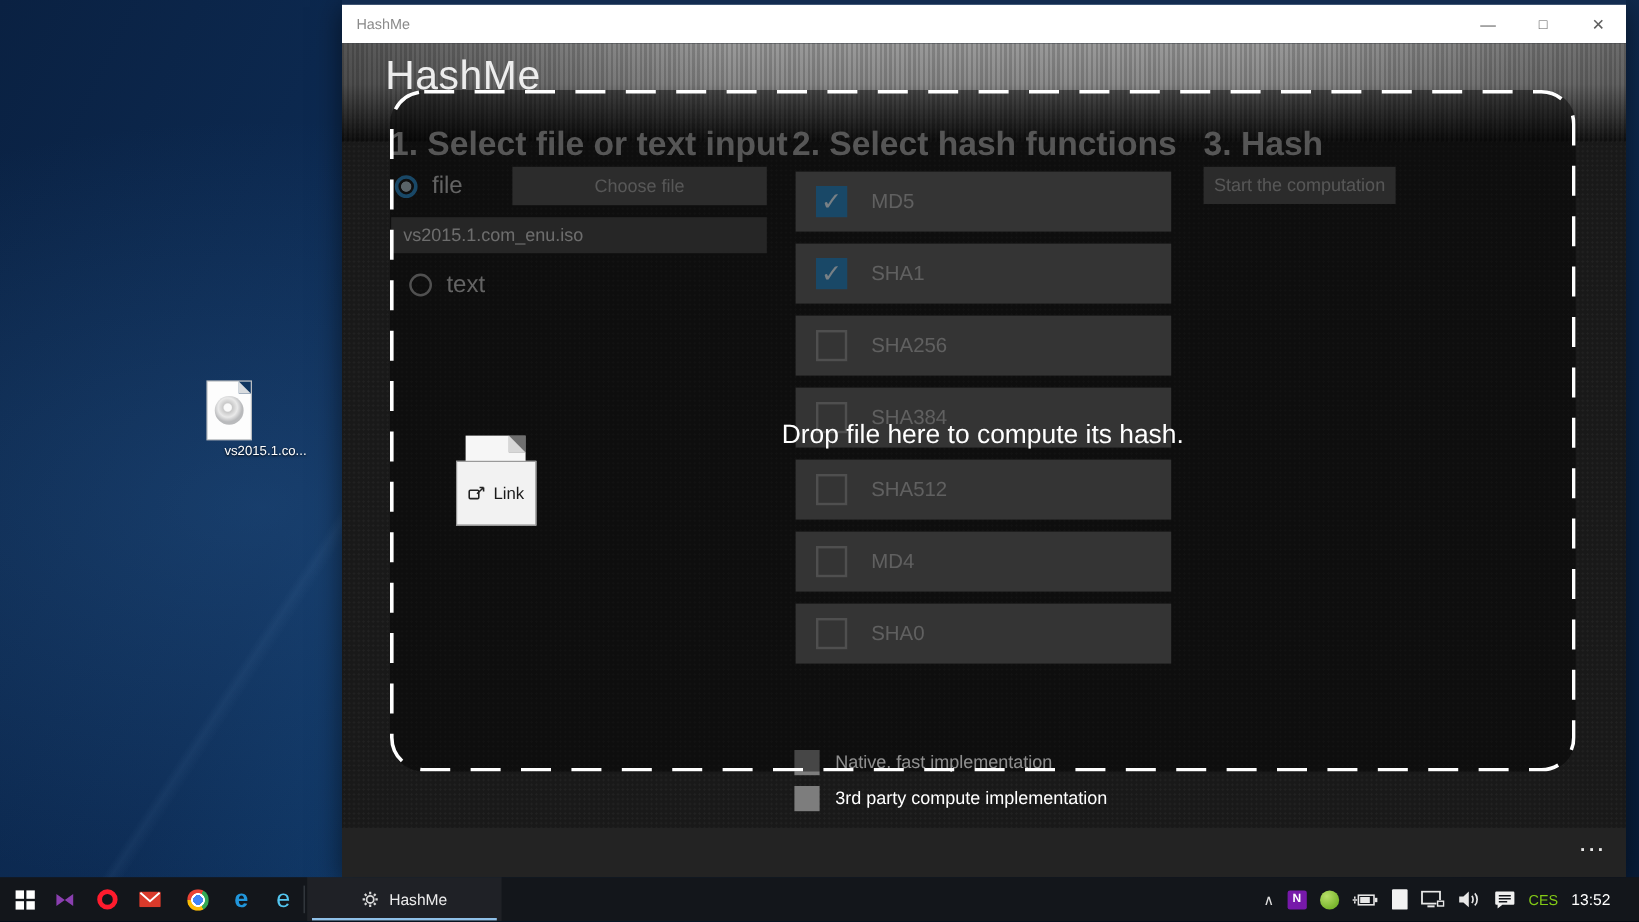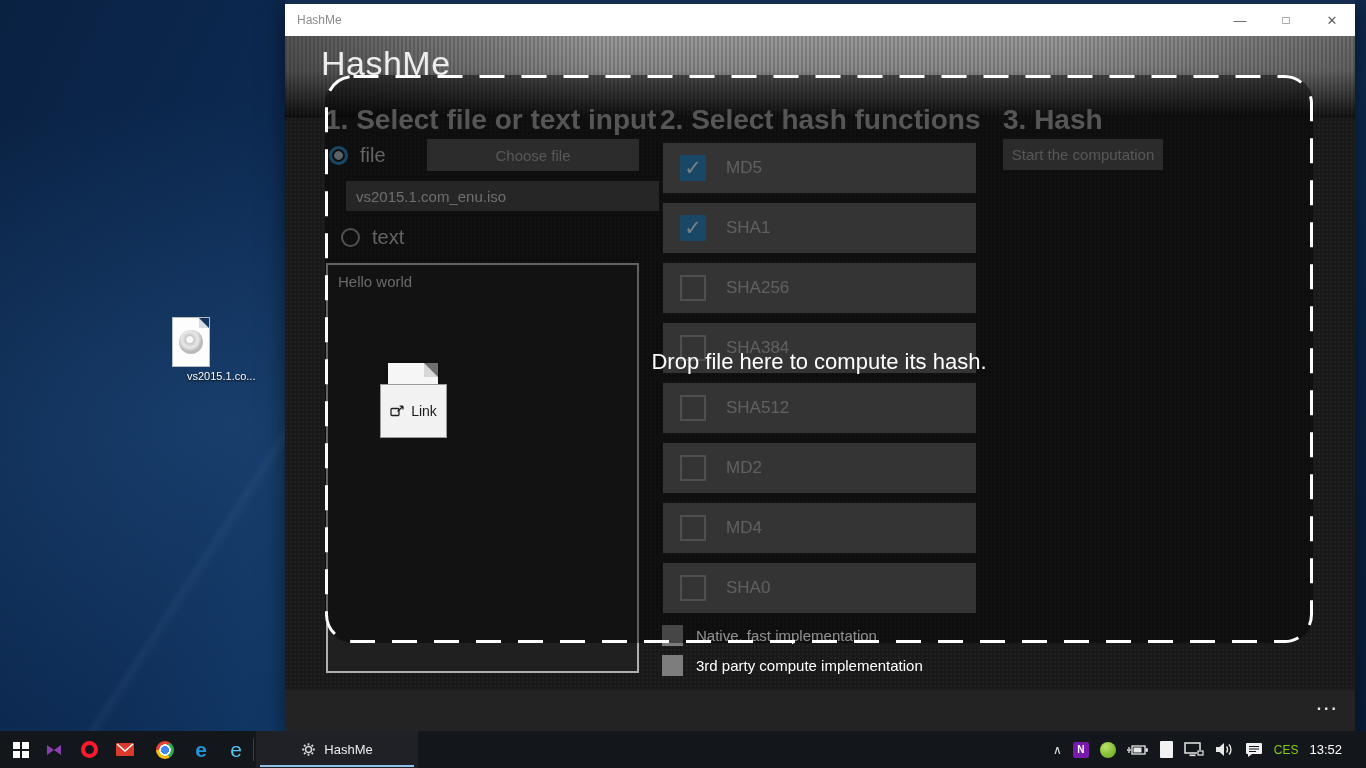--- a/index.html
+++ b/index.html
@@ -62,21 +62,21 @@
   .r-text { left:56px; top:190px;text-align:right; }
   .radio { width:19px; height:19px; border-radius:50%; border:2px solid #8f8f8f; }
   .radio.selected { border:3px solid var(--accent,#2d80b8);
     background: radial-gradient(circle, #9fb0b9 0 4px, transparent 4.6px); }
   .radio-label { font-size:20px; color:#b2b2b2; }
 
   .choose-btn { left:142px; top:103px; width:212px; height:32px; background:#4f4f4f;
     color:#9c9c9c; font-size:15px; display:flex; align-items:center; justify-content:center; }
 
   .file-input { left:41px; top:145px; width:313px; height:30px; background:#454545; border:none;
-    color:#c2c2c2; font-size:15px; padding-left:10px; font-family:"Liberation Sans",sans-serif;margin-left:20px; }
+    color:#c2c2c2; font-size:15px; padding-left:10px; font-family:"Liberation Sans",sans-serif; }
 
   .text-area { left:41px; top:227px; width:313px; height:410px; background:#202020;
     border:2px solid #aeaeae; color:#bcbcbc; font-size:15px; padding:8px 10px; }
 
   .hash-rows { left:378px; top:107px; width:313px; }
   .hash-row { height:50px; margin-bottom:10px; background:#5e5e5e; display:flex; align-items:center;
     padding-left:17px; gap:20px; }
   .cb { width:26px; height:26px; flex:0 0 26px; }
   .cb.unchecked { border:2px solid #8e8e8e; }
   .cb.checked { background:var(--accent,#2d80b8); color:#d6e4ee; font-size:21px;
@@ -176,21 +176,20 @@
       <div class="abs radio-row r-file">
         <span class="radio selected"></span>
         <span class="radio-label">file</span>
       </div>
       <div class="abs choose-btn">Choose file</div>
       <input class="abs file-input" readonly="" value="vs2015.1.com_enu.iso" style="">
       <div class="abs radio-row r-text">
         <span class="radio"></span>
         <span class="radio-label">text</span>
       </div>
-      <div class="abs text-area">Hello world</div>
 
       <div class="abs sec-h h2">2. Select hash functions</div>
       <div class="abs hash-rows" id="hash-rows">
           <div class="hash-row">
             <span class="cb checked">✓</span>
             <span class="cb-label">MD5</span>
           </div>
           <div class="hash-row">
             <span class="cb checked">✓</span>
             <span class="cb-label">SHA1</span>
@@ -199,24 +198,20 @@
             <span class="cb unchecked"></span>
             <span class="cb-label">SHA256</span>
           </div>
           <div class="hash-row">
             <span class="cb unchecked"></span>
             <span class="cb-label">SHA384</span>
           </div>
           <div class="hash-row">
             <span class="cb unchecked"></span>
             <span class="cb-label">SHA512</span>
-          </div>
-          <div class="hash-row">
-            <span class="cb unchecked"></span>
-            <span class="cb-label">MD2</span>
           </div>
           <div class="hash-row">
             <span class="cb unchecked"></span>
             <span class="cb-label">MD4</span>
           </div>
           <div class="hash-row">
             <span class="cb unchecked"></span>
             <span class="cb-label">SHA0</span>
           </div>
         </div>

